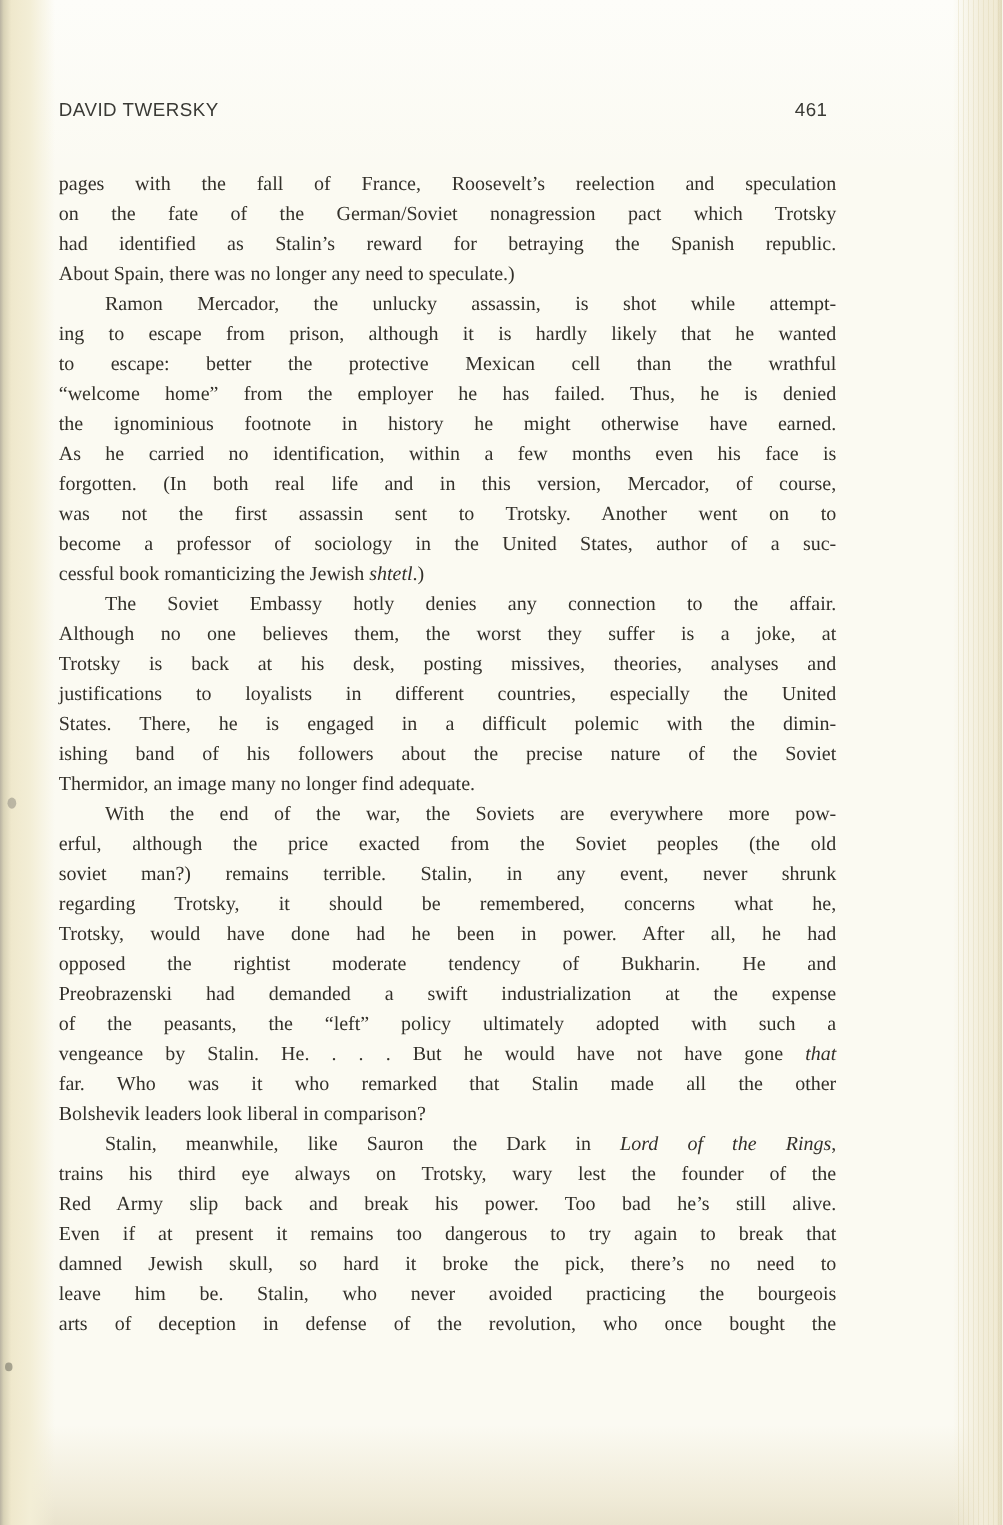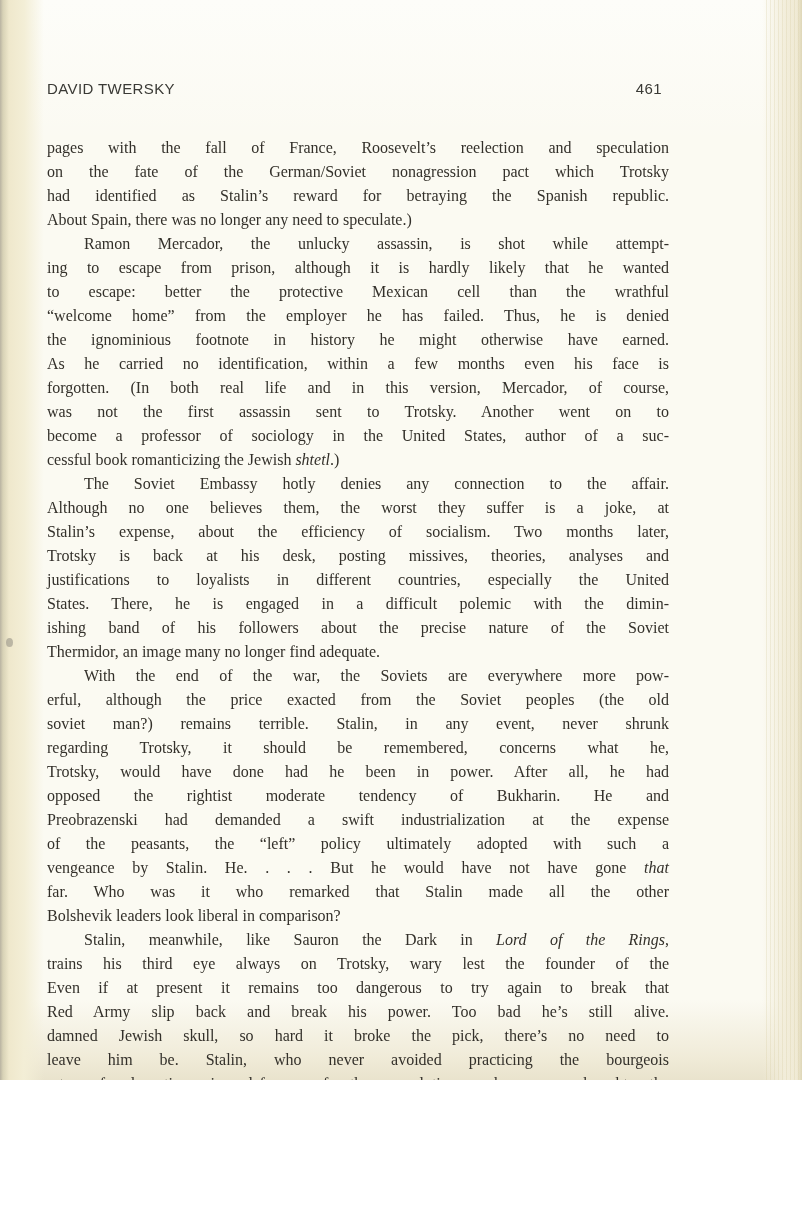--- a/index.html
+++ b/index.html
@@ -1,18 +1,18 @@
 <!DOCTYPE html>
 <html><head>
 <meta charset="utf-8">
 <style>
   html,body{margin:0;padding:0;background:#ffffff;}
   .scan{
     position:relative;
-    width:802px;height:1080px;
+    width:802px;height:1220px;
     overflow:hidden;
     background:
       linear-gradient(90deg, #b9b3a2 0px, #d8d2b6 3px, #efe8cc 9px, #f3eed6 24px, rgba(243,238,214,0) 44px),
       linear-gradient(270deg, #efe9d2 0px, #f2edda 16px, rgba(242,237,218,0) 40px),
       linear-gradient(0deg, #e9e3cd 0px, #f0ebd8 22px, rgba(240,235,216,0) 80px),
       linear-gradient(180deg, #fdfdf9 0px, rgba(253,253,249,0) 140px),
       #fbfaf2;
     font-family:"Liberation Serif", serif;
   }
   .right-texture{
@@ -67,41 +67,40 @@
       <div class="line"><span>to escape: better the protective Mexican cell than the wrathful</span></div>
       <div class="line"><span>“welcome home” from the employer he has failed. Thus, he is denied</span></div>
       <div class="line"><span>the ignominious footnote in history he might otherwise have earned.</span></div>
       <div class="line"><span>As he carried no identification, within a few months even his face is</span></div>
       <div class="line"><span>forgotten. (In both real life and in this version, Mercador, of course,</span></div>
       <div class="line"><span>was not the first assassin sent to Trotsky. Another went on to</span></div>
       <div class="line"><span>become a professor of sociology in the United States, author of a suc-</span></div>
       <div class="line endline"><span>cessful book romanticizing the Jewish </span><i>shtetl</i><span>.)</span></div>
       <div class="line indent"><span>The Soviet Embassy hotly denies any connection to the affair.</span></div>
       <div class="line"><span>Although no one believes them, the worst they suffer is a joke, at</span></div>
-      <div class="line"><span>Stalin’s expense, about the efficiency of socialism. Two months later,</span></div>
       <div class="line"><span>Trotsky is back at his desk, posting missives, theories, analyses and</span></div>
       <div class="line"><span>justifications to loyalists in different countries, especially the United</span></div>
       <div class="line"><span>States. There, he is engaged in a difficult polemic with the dimin-</span></div>
       <div class="line"><span>ishing band of his followers about the precise nature of the Soviet</span></div>
       <div class="line endline"><span>Thermidor, an image many no longer find adequate.</span></div>
       <div class="line indent"><span>With the end of the war, the Soviets are everywhere more pow-</span></div>
       <div class="line"><span>erful, although the price exacted from the Soviet peoples (the old</span></div>
       <div class="line"><span>soviet man?) remains terrible. Stalin, in any event, never shrunk</span></div>
       <div class="line"><span>regarding Trotsky, it should be remembered, concerns what he,</span></div>
       <div class="line"><span>Trotsky, would have done had he been in power. After all, he had</span></div>
       <div class="line"><span>opposed the rightist moderate tendency of Bukharin. He and</span></div>
       <div class="line"><span>Preobrazenski had demanded a swift industrialization at the expense</span></div>
       <div class="line"><span>of the peasants, the “left” policy ultimately adopted with such a</span></div>
       <div class="line"><span>vengeance by Stalin. He. . . . But he would have not have gone </span><i>that</i><span></span></div>
       <div class="line"><span>far. Who was it who remarked that Stalin made all the other</span></div>
       <div class="line endline"><span>Bolshevik leaders look liberal in comparison?</span></div>
       <div class="line indent"><span>Stalin, meanwhile, like Sauron the Dark in </span><i>Lord of the Rings</i><span>,</span></div>
       <div class="line"><span>trains his third eye always on Trotsky, wary lest the founder of the</span></div>
+      <div class="line"><span>Red Army slip back and break his power. Too bad he’s still alive.</span></div>
       <div class="line"><span>Even if at present it remains too dangerous to try again to break that</span></div>
-      <div class="line"><span>Red Army slip back and break his power. Too bad he’s still alive.</span></div>
       <div class="line"><span>damned Jewish skull, so hard it broke the pick, there’s no need to</span></div>
       <div class="line"><span>leave him be. Stalin, who never avoided practicing the bourgeois</span></div>
       <div class="line"><span>arts of deception in defense of the revolution, who once bought the</span></div>
     </div>
 
   <div class="speck speck-a"></div>
   <div class="speck speck-b"></div>
 </div>
 
 </body></html>

